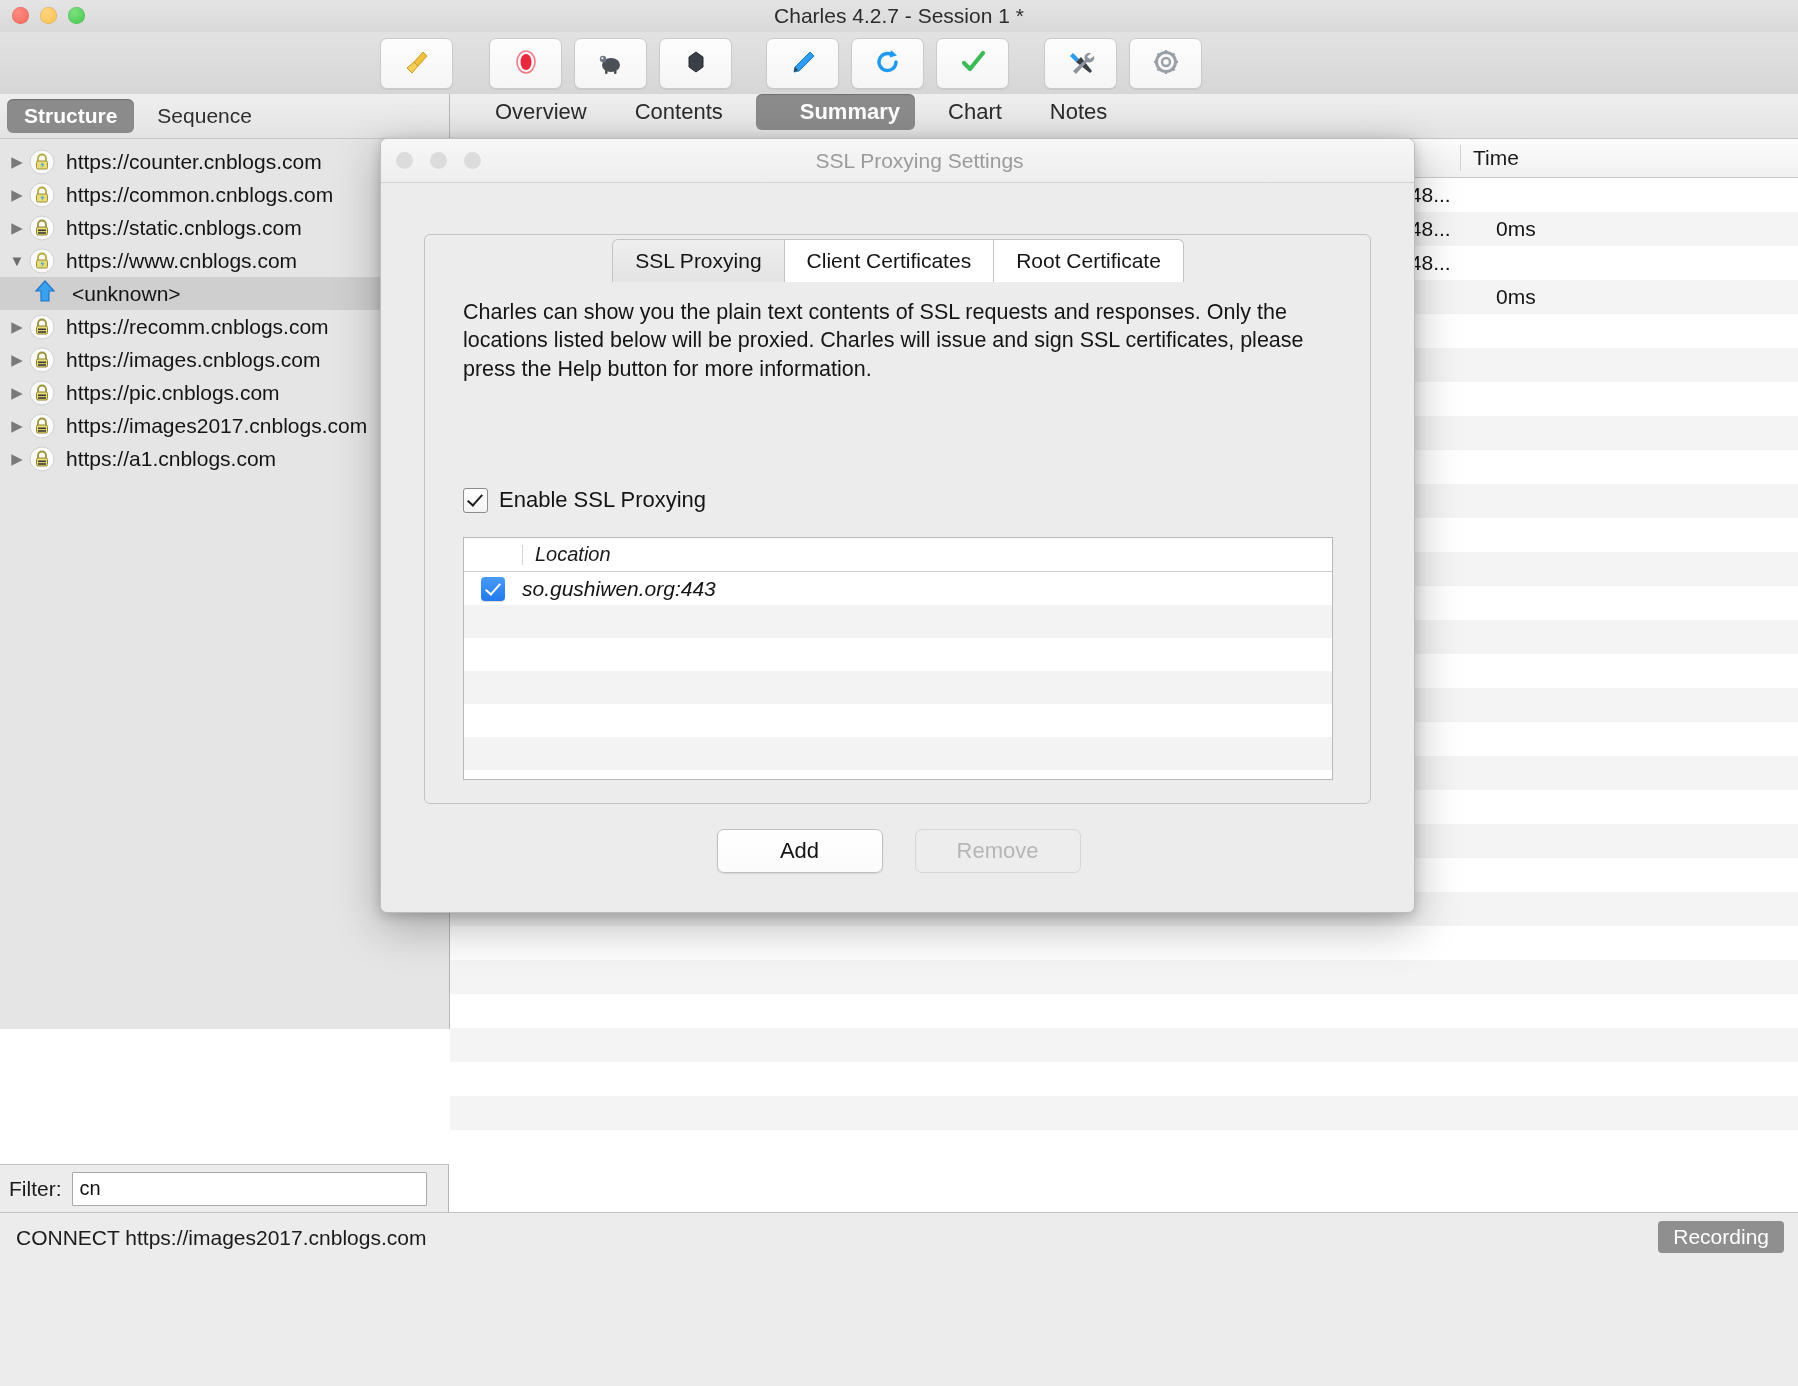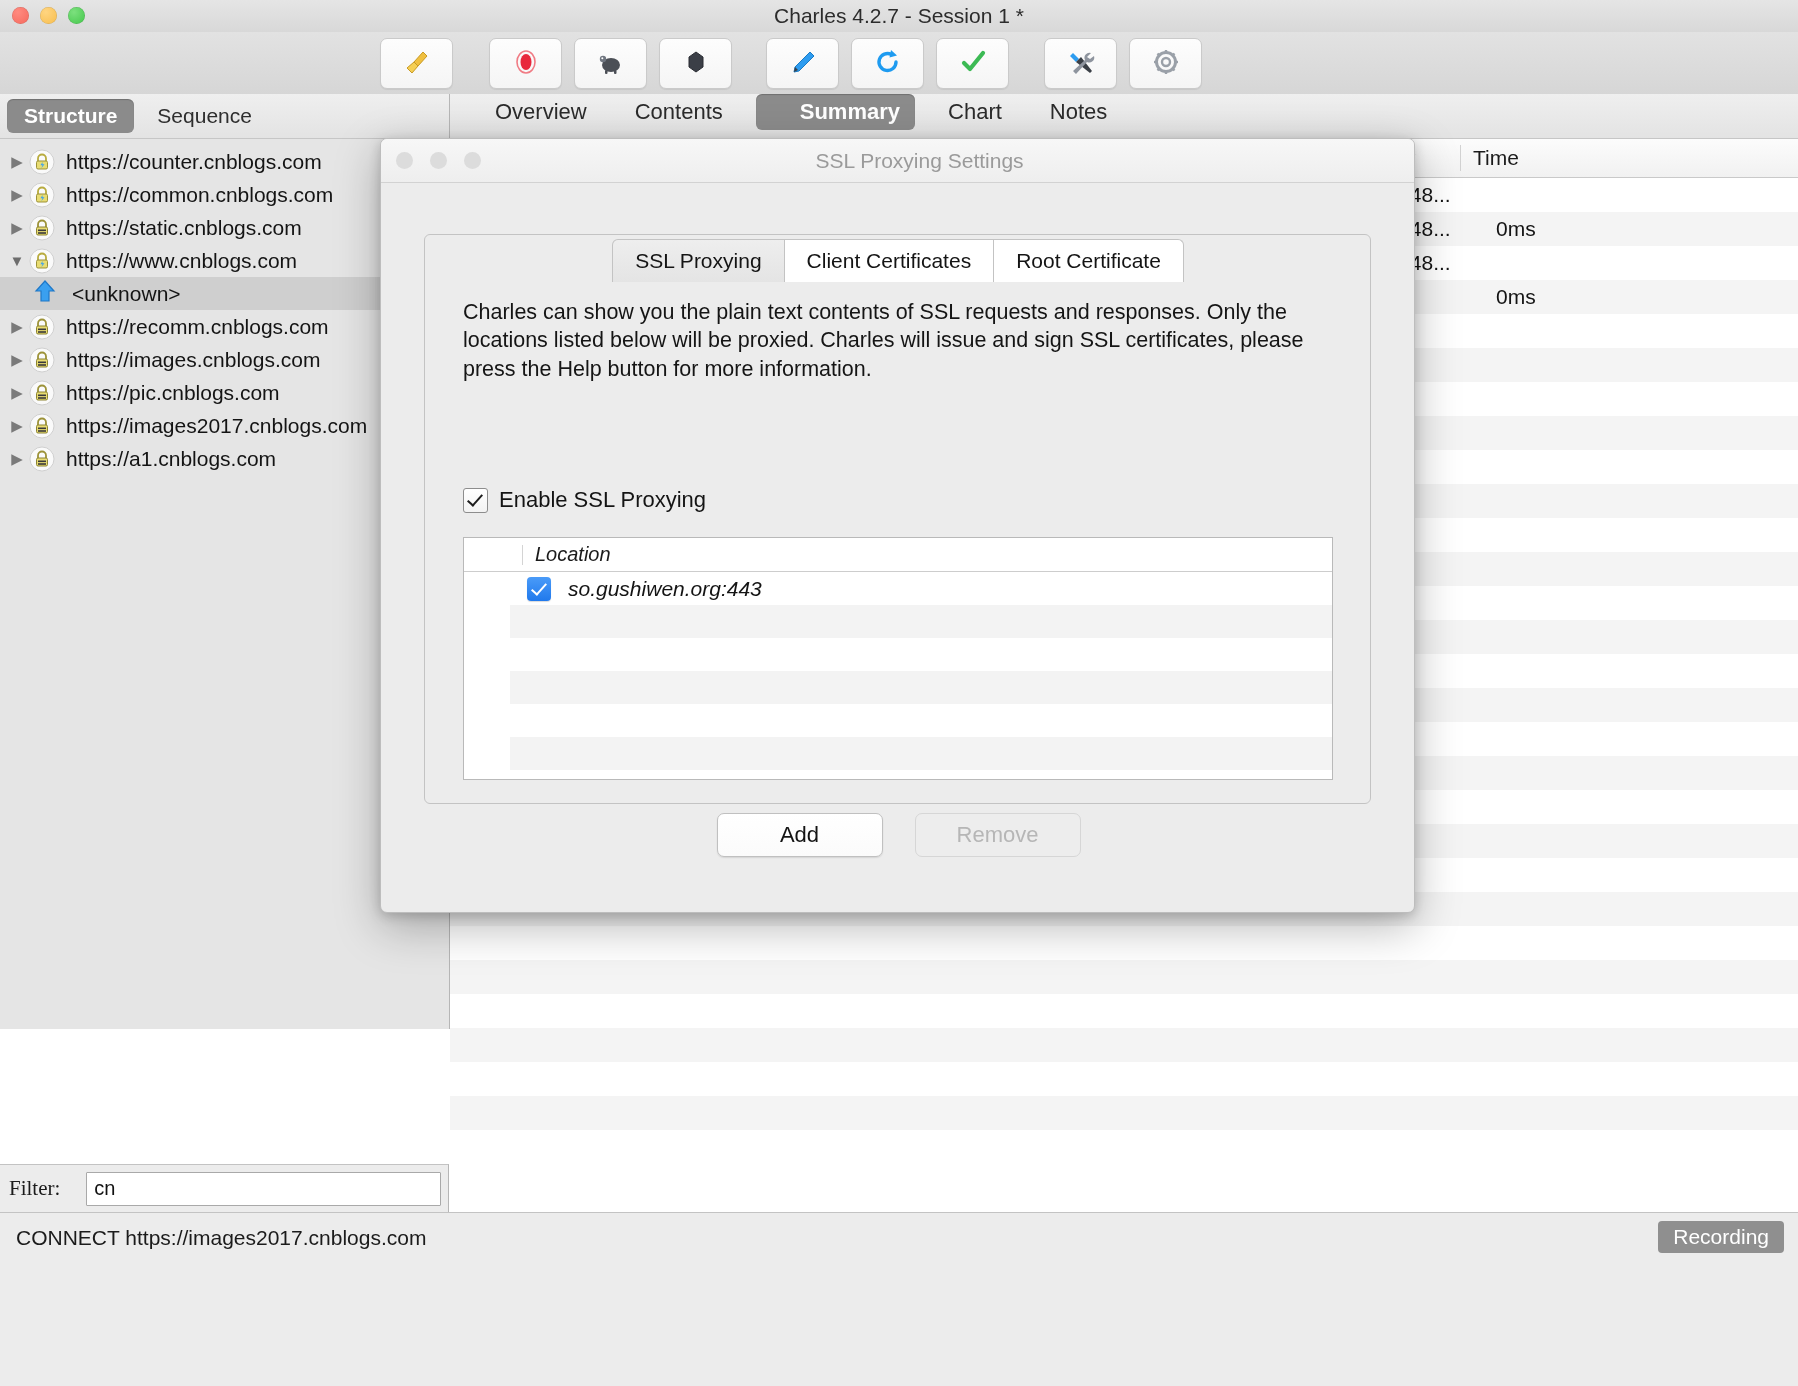--- a/index.html
+++ b/index.html
@@ -150,21 +150,21 @@
     left: 0; top: 1164px;
     width: 449px; height: 48px;
     background: #ececec;
     border-top: 1px solid #c3c3c3;
     border-right: 1px solid #b6b6b6;
     display: flex;
     align-items: center;
     padding-left: 9px;
     box-sizing: border-box;
   }
-  .filter-label { font-size: 21px; color: #1b1b1b; margin-right: 26px; font-family: Liberation Serif, serif; }
+  .filter-label { font-size: 21px; color: #1b1b1b; margin-right: 10px; }
   .filter-input {
     width: 355px; height: 34px;
     border: 1px solid #a9a9a9;
     background: #ffffff;
     font-size: 20px;
     padding: 0 7px;
     box-sizing: border-box;
     font-family: "Liberation Sans", sans-serif;
     color: #111;
     border-radius: 1px;
@@ -362,21 +362,20 @@
     display: flex;
     align-items: center;
     background: #ffffff;
   }
   .loc-head .cb-col { width: 58px; height: 20px; border-right: 1px solid #d4d4d4; }
   .loc-head .lbl { padding-left: 12px; font-size: 20px; color: #1b1b1b; }
   .loc-row {
     height: 33px;
     display: flex;
     align-items: center;
-    margin-left: 46px;
   }
   .loc-row.alt { background: #f3f3f3; }
   .loc-row .cb-col {
     width: 58px;
     display: flex;
     align-items: center;
     justify-content: center;
   }
   .cb-blue {
     width: 24px; height: 24px;
@@ -391,21 +390,21 @@
     left: 8px; top: 3px;
     width: 6px; height: 13px;
     border: solid #ffffff;
     border-width: 0 2.6px 2.6px 0;
     transform: rotate(42deg);
   }
   .loc-row .lbl { font-size: 21px; color: #141414; }
 
   .loc-buttons {
     position: absolute;
-    left: 0; top: 578px;
+    left: 0; top: 594px;
     width: 947px;
     display: flex;
     justify-content: center;
     gap: 32px;
   }
   .btn {
     font-size: 22px;
     padding: 8px 0;
     width: 166px;
     text-align: center;

